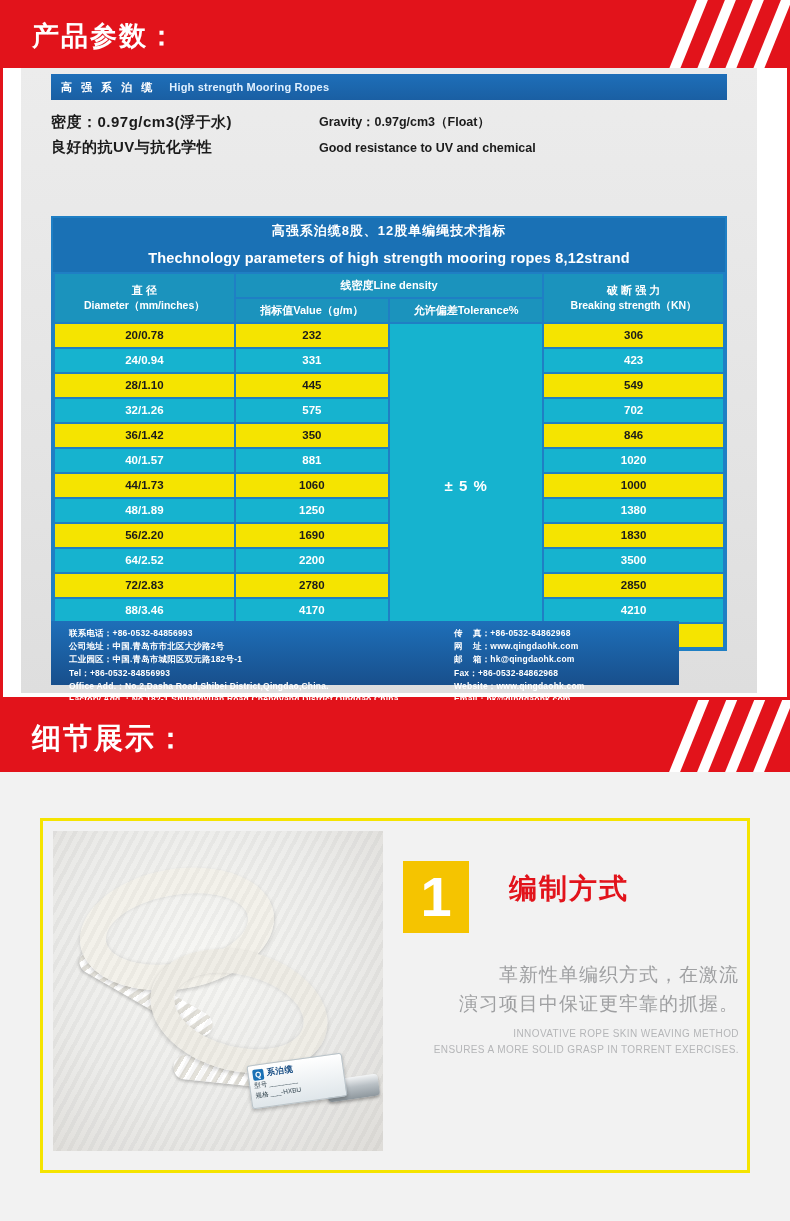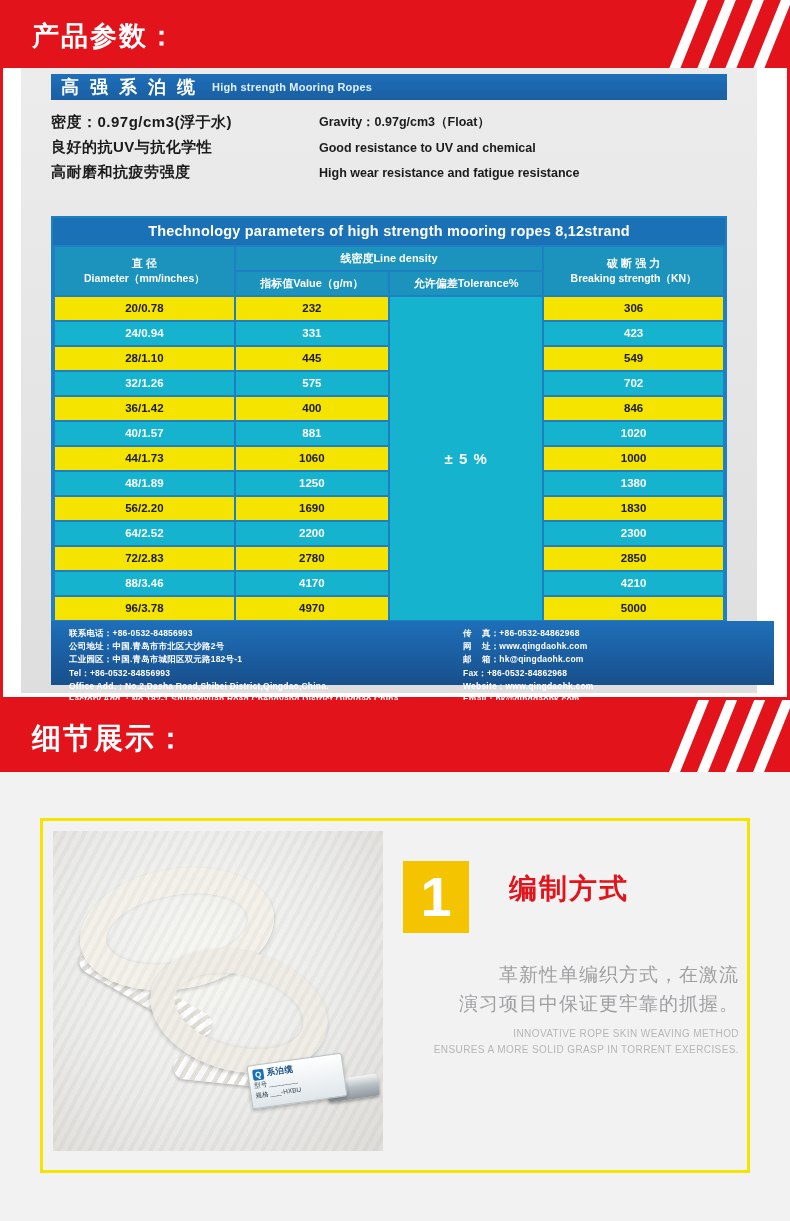--- a/index.html
+++ b/index.html
@@ -82,21 +82,21 @@
     top: 6px;
     width: 676px;
     height: 26px;
     background: linear-gradient(180deg,#1e6fb9 0%,#1a5fa3 100%);
     color: #fff;
     display: flex;
     align-items: center;
     padding-left: 10px;
     gap: 14px;
   }
-  .sheet-head .cn { font-size: 18px; font-weight: bold; letter-spacing: 3px; }
+  .sheet-head .cn { font-size: 11px; font-weight: bold; letter-spacing: 3px; }
   .sheet-head .en { font-size: 11px; font-weight: bold; color:#dff0ff; letter-spacing: .2px;}
 
   
   .features {
     position: absolute;
     left: 30px;
     top: 42px;
     width: 676px;
   }
   .feat-row {
@@ -126,21 +126,21 @@
     background: #1f7fc4;
     padding: 2px;
   }
   .pt-title {
     background: #1a71b5;
     color: #ffffff;
     text-align: center;
     padding: 4px 0 6px;
   }
   .pt-title .t1 { font-size: 13px; font-weight: bold; letter-spacing: 1px; }
-  .pt-title .t2 { font-size: 14.5px; font-weight: bold; letter-spacing: .2px; margin-top: 1px;}
+  .pt-title .t2 { font-size: 14.5px; font-weight: bold; letter-spacing: .2px; margin-top: 10px;}
 
   table.grid {
     width: 100%;
     border-collapse: separate;
     border-spacing: 2px;
     table-layout: fixed;
   }
   table.grid th, table.grid td {
     text-align: center;
     vertical-align: middle;
@@ -171,36 +171,36 @@
     font-size: 15px;
     font-weight: bold;
     letter-spacing: 1px;
   }
 
   
   .sheet-foot {
     position: absolute;
     left: 30px;
     bottom: 8px;
-    width: 723px;
+    width: 628px;
     height: 64px;
     background: linear-gradient(180deg,#1e6fb9 0%,#184f8c 100%);
     color: #ffffff;
   }
   .sheet-foot .col {
     position: absolute;
     top: 6px;
     font-size: 8.5px;
     line-height: 1.55;
     letter-spacing: .2px;
     font-weight: bold;
     white-space: pre;
   }
   .sheet-foot .colL { left: 18px; }
-  .sheet-foot .colR { left: 412px; }
+  .sheet-foot .colR { left: 403px; }
 
   
   .detail-wrap {
     position: absolute;
     left: 0;
     top: 772px;
     width: 790px;
     height: 449px;
     background: #f2f2f2;
   }
@@ -353,28 +353,25 @@
 
     <div class="features">
       <div class="feat-row">
         <div class="feat-cn">密度：0.97g/cm3(浮于水)</div>
         <div class="feat-en">Gravity：0.97g/cm3（Float）</div>
       </div>
       <div class="feat-row">
         <div class="feat-cn">良好的抗UV与抗化学性</div>
         <div class="feat-en">Good resistance to UV and chemical</div>
       </div>
-      <div class="feat-row">
-        <div class="feat-cn">高耐磨和抗疲劳强度</div>
-        <div class="feat-en">High wear resistance and fatigue resistance</div>
-      </div>
     </div>
 
     <div class="ptable">
       <div class="pt-title">
+        <div class="t1">高强系泊缆8股、12股单编绳技术指标</div>
         <div class="t2">Thechnology parameters of high strength mooring ropes 8,12strand</div>
       </div>
 
       <table class="grid">
         <colgroup>
           <col style="width:27%">
             <col style="width:23%">
             <col style="width:23%">
             <col style="width:27%">
         </colgroup>
@@ -412,21 +409,21 @@
             <td class="cell yellow">445</td>
             <td class="cell yellow">549</td>
           </tr>
           <tr>
             <td class="cell cyan">32/1.26</td>
             <td class="cell cyan">575</td>
             <td class="cell cyan">702</td>
           </tr>
           <tr>
             <td class="cell yellow">36/1.42</td>
-            <td class="cell yellow">400</td>
+            <td class="cell yellow">350</td>
             <td class="cell yellow">846</td>
           </tr>
           <tr>
             <td class="cell cyan">40/1.57</td>
             <td class="cell cyan">881</td>
             <td class="cell cyan">1020</td>
           </tr>
           <tr>
             <td class="cell yellow">44/1.73</td>
             <td class="cell yellow">1060</td>
@@ -438,21 +435,21 @@
             <td class="cell cyan">1380</td>
           </tr>
           <tr>
             <td class="cell yellow">56/2.20</td>
             <td class="cell yellow">1690</td>
             <td class="cell yellow">1830</td>
           </tr>
           <tr>
             <td class="cell cyan">64/2.52</td>
             <td class="cell cyan">2200</td>
-            <td class="cell cyan">2300</td>
+            <td class="cell cyan">3500</td>
           </tr>
           <tr>
             <td class="cell yellow">72/2.83</td>
             <td class="cell yellow">2780</td>
             <td class="cell yellow">2850</td>
           </tr>
           <tr>
             <td class="cell cyan">88/3.46</td>
             <td class="cell cyan">4170</td>
             <td class="cell cyan">4210</td>

